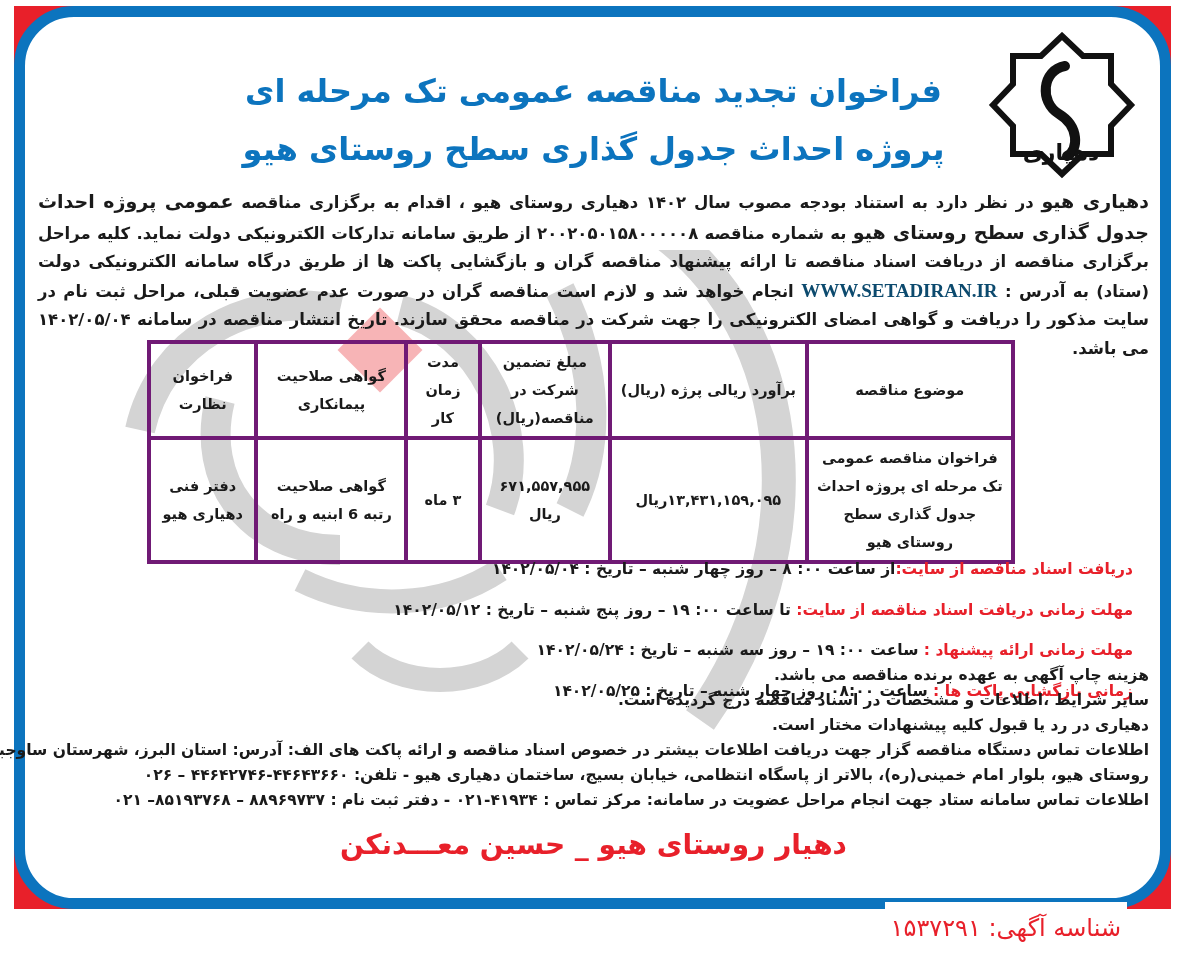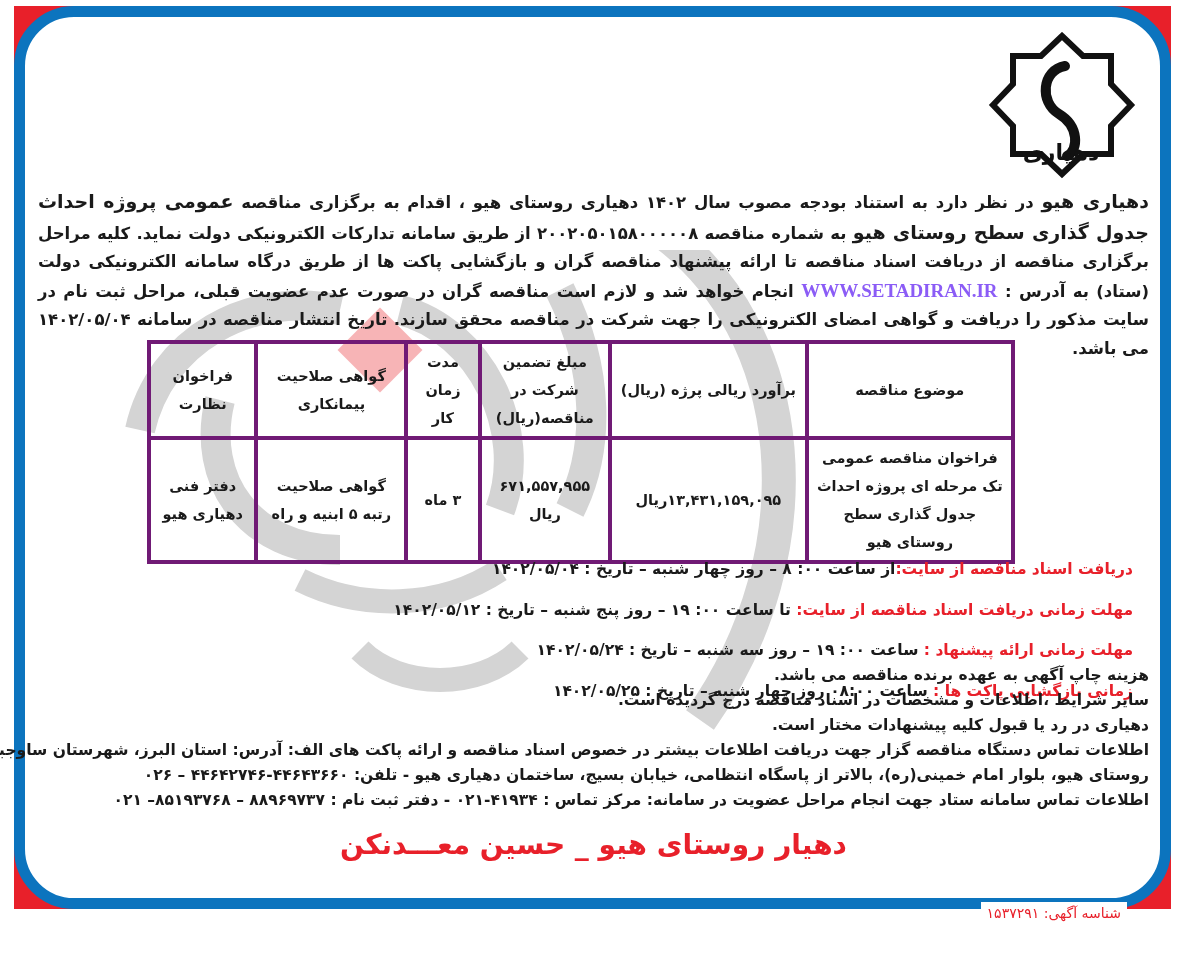--- a/index.html
+++ b/index.html
@@ -77,21 +77,21 @@
       font-size: 16.5px;
       font-weight: bold;
       line-height: 28.5px;
       text-align: justify;
       text-align-last: right;
       z-index: 3;
     }
     .intro .big { font-size: 19px; }
     .intro .url {
       font-family: "Liberation Serif", serif;
-      color: #8b5cf6;
+      color: #0c4a6e;
       font-size: 19px;
       direction: ltr;
       unicode-bidi: embed;
     }
     
     .tender-table {
       position: absolute;
       left: 147px;
       top: 340px;
       width: 868px;
@@ -151,24 +151,24 @@
       color: #e8202a;
       font-weight: bold;
       font-size: 28px;
       z-index: 3;
     }
     .ad-id {
       position: absolute;
       right: 60px;
       top: 902px;
       color: #e8202a;
-      font-size: 14px;
+      font-size: 24px;
       z-index: 4;
       background: #fff;
-      padding: 3px 6px;
+      padding: 12px 6px;
     }
   </style>
 </head>
 <body>
 
 <div class="frame-corner tl"></div>
 <div class="frame-corner tr"></div>
 <div class="frame-corner bl"></div>
 <div class="frame-corner br"></div>
 <div class="frame"></div>
@@ -184,20 +184,22 @@
   <rect x="250" y="70" width="60" height="60" fill="#f7b4b6" transform="rotate(45 280 100)"></rect>
 </svg>
 
 <svg class="logo" viewBox="0 0 150 150">
   <polygon points="75,4 96,24 124,24 124,52 144,73 124,94 124,122 96,122 75,142 54,122 26,122 26,94 6,73 26,52 26,24 54,24" fill="none" stroke="#111" stroke-width="6" stroke-linejoin="miter"></polygon>
   <path d="M78 34 C 55 38, 52 70, 72 82 C 92 94, 92 118, 80 124" fill="none" stroke="#111" stroke-width="10" stroke-linecap="round"></path>
   <text x="74" y="128" text-anchor="middle" font-size="22" font-weight="bold" fill="#111" font-family="DejaVu Sans, sans-serif">دهیاری</text>
 </svg>
 
 <div class="title">
+  <div>فراخوان تجدید مناقصه عمومی تک مرحله ای</div>
+  <div>پروژه احداث جدول گذاری سطح روستای هیو</div>
 </div>
 
 <div class="intro">
   <span class="big">دهیاری هیو</span><span> در نظر دارد به استناد بودجه مصوب سال ۱۴۰۲ دهیاری روستای هیو ، اقدام به برگزاری مناقصه </span><span class="big">عمومی پروژه احداث جدول گذاری سطح روستای هیو</span><span> به شماره مناقصه ۲۰۰۲۰۵۰۱۵۸۰۰۰۰۰۸ از طریق سامانه تدارکات الکترونیکی دولت نماید. کلیه مراحل برگزاری مناقصه از دریافت اسناد مناقصه تا ارائه پیشنهاد مناقصه گران و بازگشایی پاکت ها از طریق درگاه سامانه الکترونیکی دولت (ستاد) به آدرس : </span><span class="url">WWW.SETADIRAN.IR</span><span> انجام خواهد شد و لازم است مناقصه گران در صورت عدم عضویت قبلی، مراحل ثبت نام در سایت مذکور را دریافت و گواهی امضای الکترونیکی را جهت شرکت در مناقصه محقق سازند. تاریخ انتشار مناقصه در سامانه ۱۴۰۲/۰۵/۰۴ می باشد.</span>
 </div>
 
 <table class="tender-table">
   <thead>
     <tr>
       <th class="col-subject">موضوع مناقصه</th>
@@ -207,21 +209,21 @@
       <th class="col-cert">گواهی صلاحیت پیمانکاری</th>
       <th class="col-super">فراخوان نظارت</th>
     </tr>
   </thead>
   <tbody>
     <tr>
       <td>فراخوان مناقصه عمومی تک مرحله ای پروژه احداث جدول گذاری سطح روستای هیو</td>
       <td>۱۳,۴۳۱,۱۵۹,۰۹۵ریال</td>
       <td>۶۷۱,۵۵۷,۹۵۵ ریال</td>
       <td>۳ ماه</td>
-      <td>گواهی صلاحیت رتبه ۵ ابنیه و راه</td>
+      <td>گواهی صلاحیت رتبه 6 ابنیه و راه</td>
       <td>دفتر فنی دهیاری هیو</td>
     </tr>
   </tbody>
 </table>
 
 <div class="schedule">
   <p><span class="lbl">دریافت اسناد مناقصه از سایت:</span><span>از ساعت ۰۰: ۸ – روز چهار شنبه – تاریخ : ۱۴۰۲/۰۵/۰۴</span></p>
   <p><span class="lbl">مهلت زمانی دریافت اسناد مناقصه از سایت:</span><span> تا ساعت ۰۰: ۱۹ – روز پنج شنبه – تاریخ : ۱۴۰۲/۰۵/۱۲</span></p>
   <p><span class="lbl">مهلت زمانی ارائه پیشنهاد :</span><span> ساعت ۰۰: ۱۹ – روز سه شنبه – تاریخ : ۱۴۰۲/۰۵/۲۴</span></p>
   <p><span class="lbl">زمانی بازگشایی پاکت ها :</span><span> ساعت ۰۸:۰۰ روز چهار شنبه – تاریخ : ۱۴۰۲/۰۵/۲۵</span></p>

